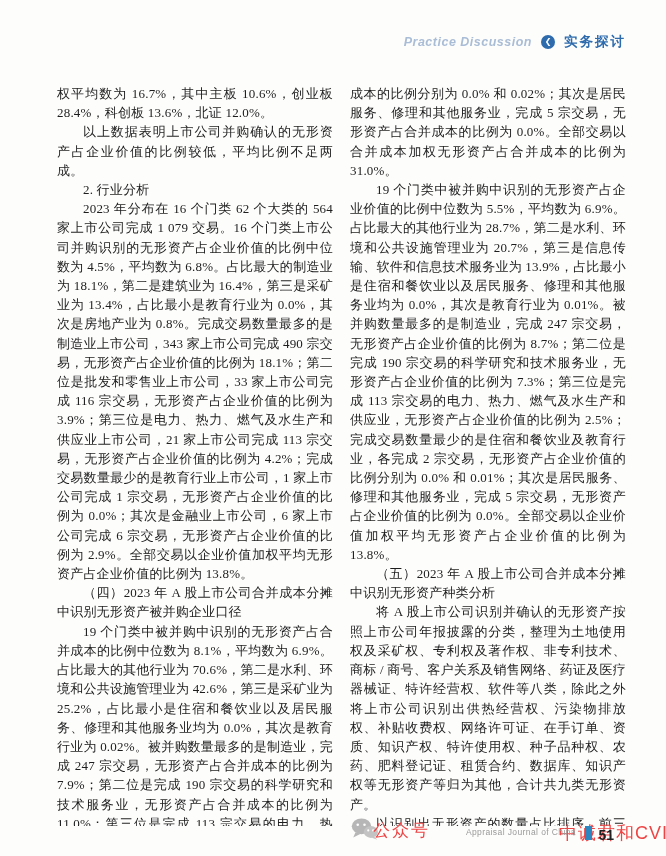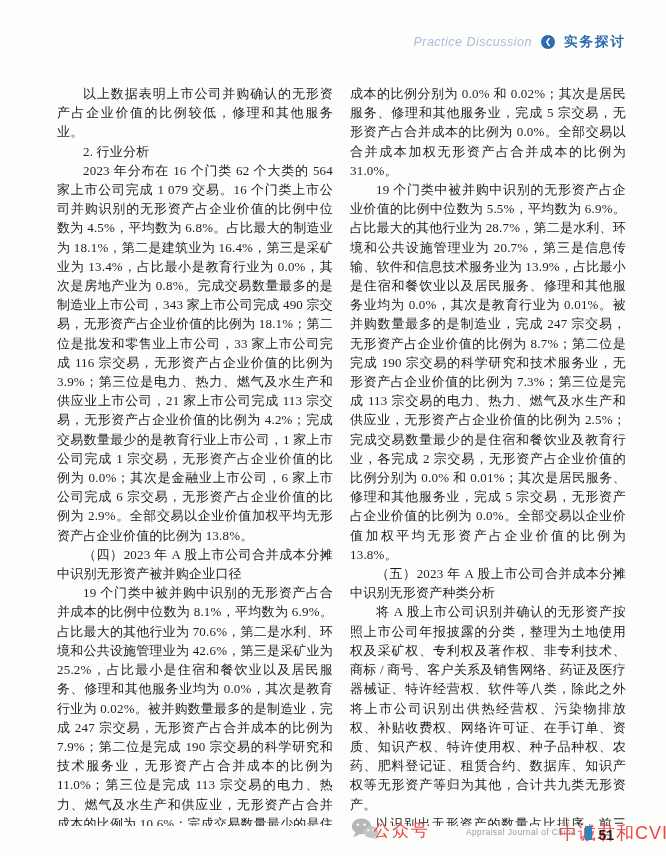--- a/index.html
+++ b/index.html
@@ -12,21 +12,21 @@
     overflow:hidden;
     color:#1d1d1d;
   }
   
   .hdr{
     position:absolute;top:33px;right:40px;
     display:flex;align-items:center;gap:9px;
   }
   .hdr-en{
     font-family:"Liberation Sans","DejaVu Sans",sans-serif;
-    font-style:italic;font-weight:normal;
+    font-style:italic;font-weight:bold;
     font-size:12.5px;color:#aabdd6;letter-spacing:0.5px;
   }
   .hdr-dot{
     width:14px;height:14px;border-radius:50%;
     background:#2e6bad;color:#ffffff;
     display:flex;align-items:center;justify-content:center;
     font-size:8px;line-height:1;
     font-family:"Liberation Sans",sans-serif;
   }
   .hdr-zh{
@@ -82,21 +82,22 @@
 <div class="page">
 
   <header class="hdr">
     <span class="hdr-en">Practice Discussion</span>
     <span class="hdr-dot">❮</span>
     <span class="hdr-zh">实务探讨</span>
   </header>
 
   <main class="cols">
     <section class="col">
-      <p class="p-indent">以上数据表明上市公司并购确认的无形资产占企业价值的比例较低，修理和其他服务业。</p>
+      <p>权平均数为 16.7%，其中主板 10.6%，创业板 28.4%，科创板 13.6%，北证 12.0%。</p>
+      <p class="p-indent">以上数据表明上市公司并购确认的无形资产占企业价值的比例较低，平均比例不足两成。</p>
       <p class="p-indent">2. 行业分析</p>
       <p class="p-indent">2023 年分布在 16 个门类 62 个大类的 564 家上市公司完成 1 079 交易。16 个门类上市公司并购识别的无形资产占企业价值的比例中位数为 4.5%，平均数为 6.8%。占比最大的制造业为 18.1%，第二是建筑业为 16.4%，第三是采矿业为 13.4%，占比最小是教育行业为 0.0%，其次是房地产业为 0.8%。完成交易数量最多的是制造业上市公司，343 家上市公司完成 490 宗交易，无形资产占企业价值的比例为 18.1%；第二位是批发和零售业上市公司，33 家上市公司完成 116 宗交易，无形资产占企业价值的比例为 3.9%；第三位是电力、热力、燃气及水生产和供应业上市公司，21 家上市公司完成 113 宗交易，无形资产占企业价值的比例为 4.2%；完成交易数量最少的是教育行业上市公司，1 家上市公司完成 1 宗交易，无形资产占企业价值的比例为 0.0%；其次是金融业上市公司，6 家上市公司完成 6 宗交易，无形资产占企业价值的比例为 2.9%。全部交易以企业价值加权平均无形资产占企业价值的比例为 13.8%。</p>
       <p class="p-heading">（四）2023 年 A 股上市公司合并成本分摊中识别无形资产被并购企业口径</p>
       <p class="p-indent">19 个门类中被并购中识别的无形资产占合并成本的比例中位数为 8.1%，平均数为 6.9%。占比最大的其他行业为 70.6%，第二是水利、环境和公共设施管理业为 42.6%，第三是采矿业为 25.2%，占比最小是住宿和餐饮业以及居民服务、修理和其他服务业均为 0.0%，其次是教育行业为 0.02%。被并购数量最多的是制造业，完成 247 宗交易，无形资产占合并成本的比例为 7.9%；第二位是完成 190 宗交易的科学研究和技术服务业，无形资产占合并成本的比例为 11.0%；第三位是完成 113 宗交易的电力、热力、燃气及水生产和供应业，无形资产占合并成本的比例为 10.6%；完成交易数量最少的是住宿和餐饮业及教育行业，各完成 2 宗交易，无形资产占合并</p>
     </section>
     <section class="col">
       <p>成本的比例分别为 0.0% 和 0.02%；其次是居民服务、修理和其他服务业，完成 5 宗交易，无形资产占合并成本的比例为 0.0%。全部交易以合并成本加权无形资产占合并成本的比例为 31.0%。</p>
       <p class="p-indent">19 个门类中被并购中识别的无形资产占企业价值的比例中位数为 5.5%，平均数为 6.9%。占比最大的其他行业为 28.7%，第二是水利、环境和公共设施管理业为 20.7%，第三是信息传输、软件和信息技术服务业为 13.9%，占比最小是住宿和餐饮业以及居民服务、修理和其他服务业均为 0.0%，其次是教育行业为 0.01%。被并购数量最多的是制造业，完成 247 宗交易，无形资产占企业价值的比例为 8.7%；第二位是完成 190 宗交易的科学研究和技术服务业，无形资产占企业价值的比例为 7.3%；第三位是完成 113 宗交易的电力、热力、燃气及水生产和供应业，无形资产占企业价值的比例为 2.5%；完成交易数量最少的是住宿和餐饮业及教育行业，各完成 2 宗交易，无形资产占企业价值的比例分别为 0.0% 和 0.01%；其次是居民服务、修理和其他服务业，完成 5 宗交易，无形资产占企业价值的比例为 0.0%。全部交易以企业价值加权平均无形资产占企业价值的比例为 13.8%。</p>
       <p class="p-heading">（五）2023 年 A 股上市公司合并成本分摊中识别无形资产种类分析</p>
       <p class="p-indent">将 A 股上市公司识别并确认的无形资产按照上市公司年报披露的分类，整理为土地使用权及采矿权、专利权及著作权、非专利技术、商标 / 商号、客户关系及销售网络、药证及医疗器械证、特许经营权、软件等八类，除此之外将上市公司识别出供热经营权、污染物排放权、补贴收费权、网络许可证、在手订单、资质、知识产权、特许使用权、种子品种权、农药、肥料登记证、租赁合约、数据库、知识产权等无形资产等归为其他，合计共九类无形资产。</p>

